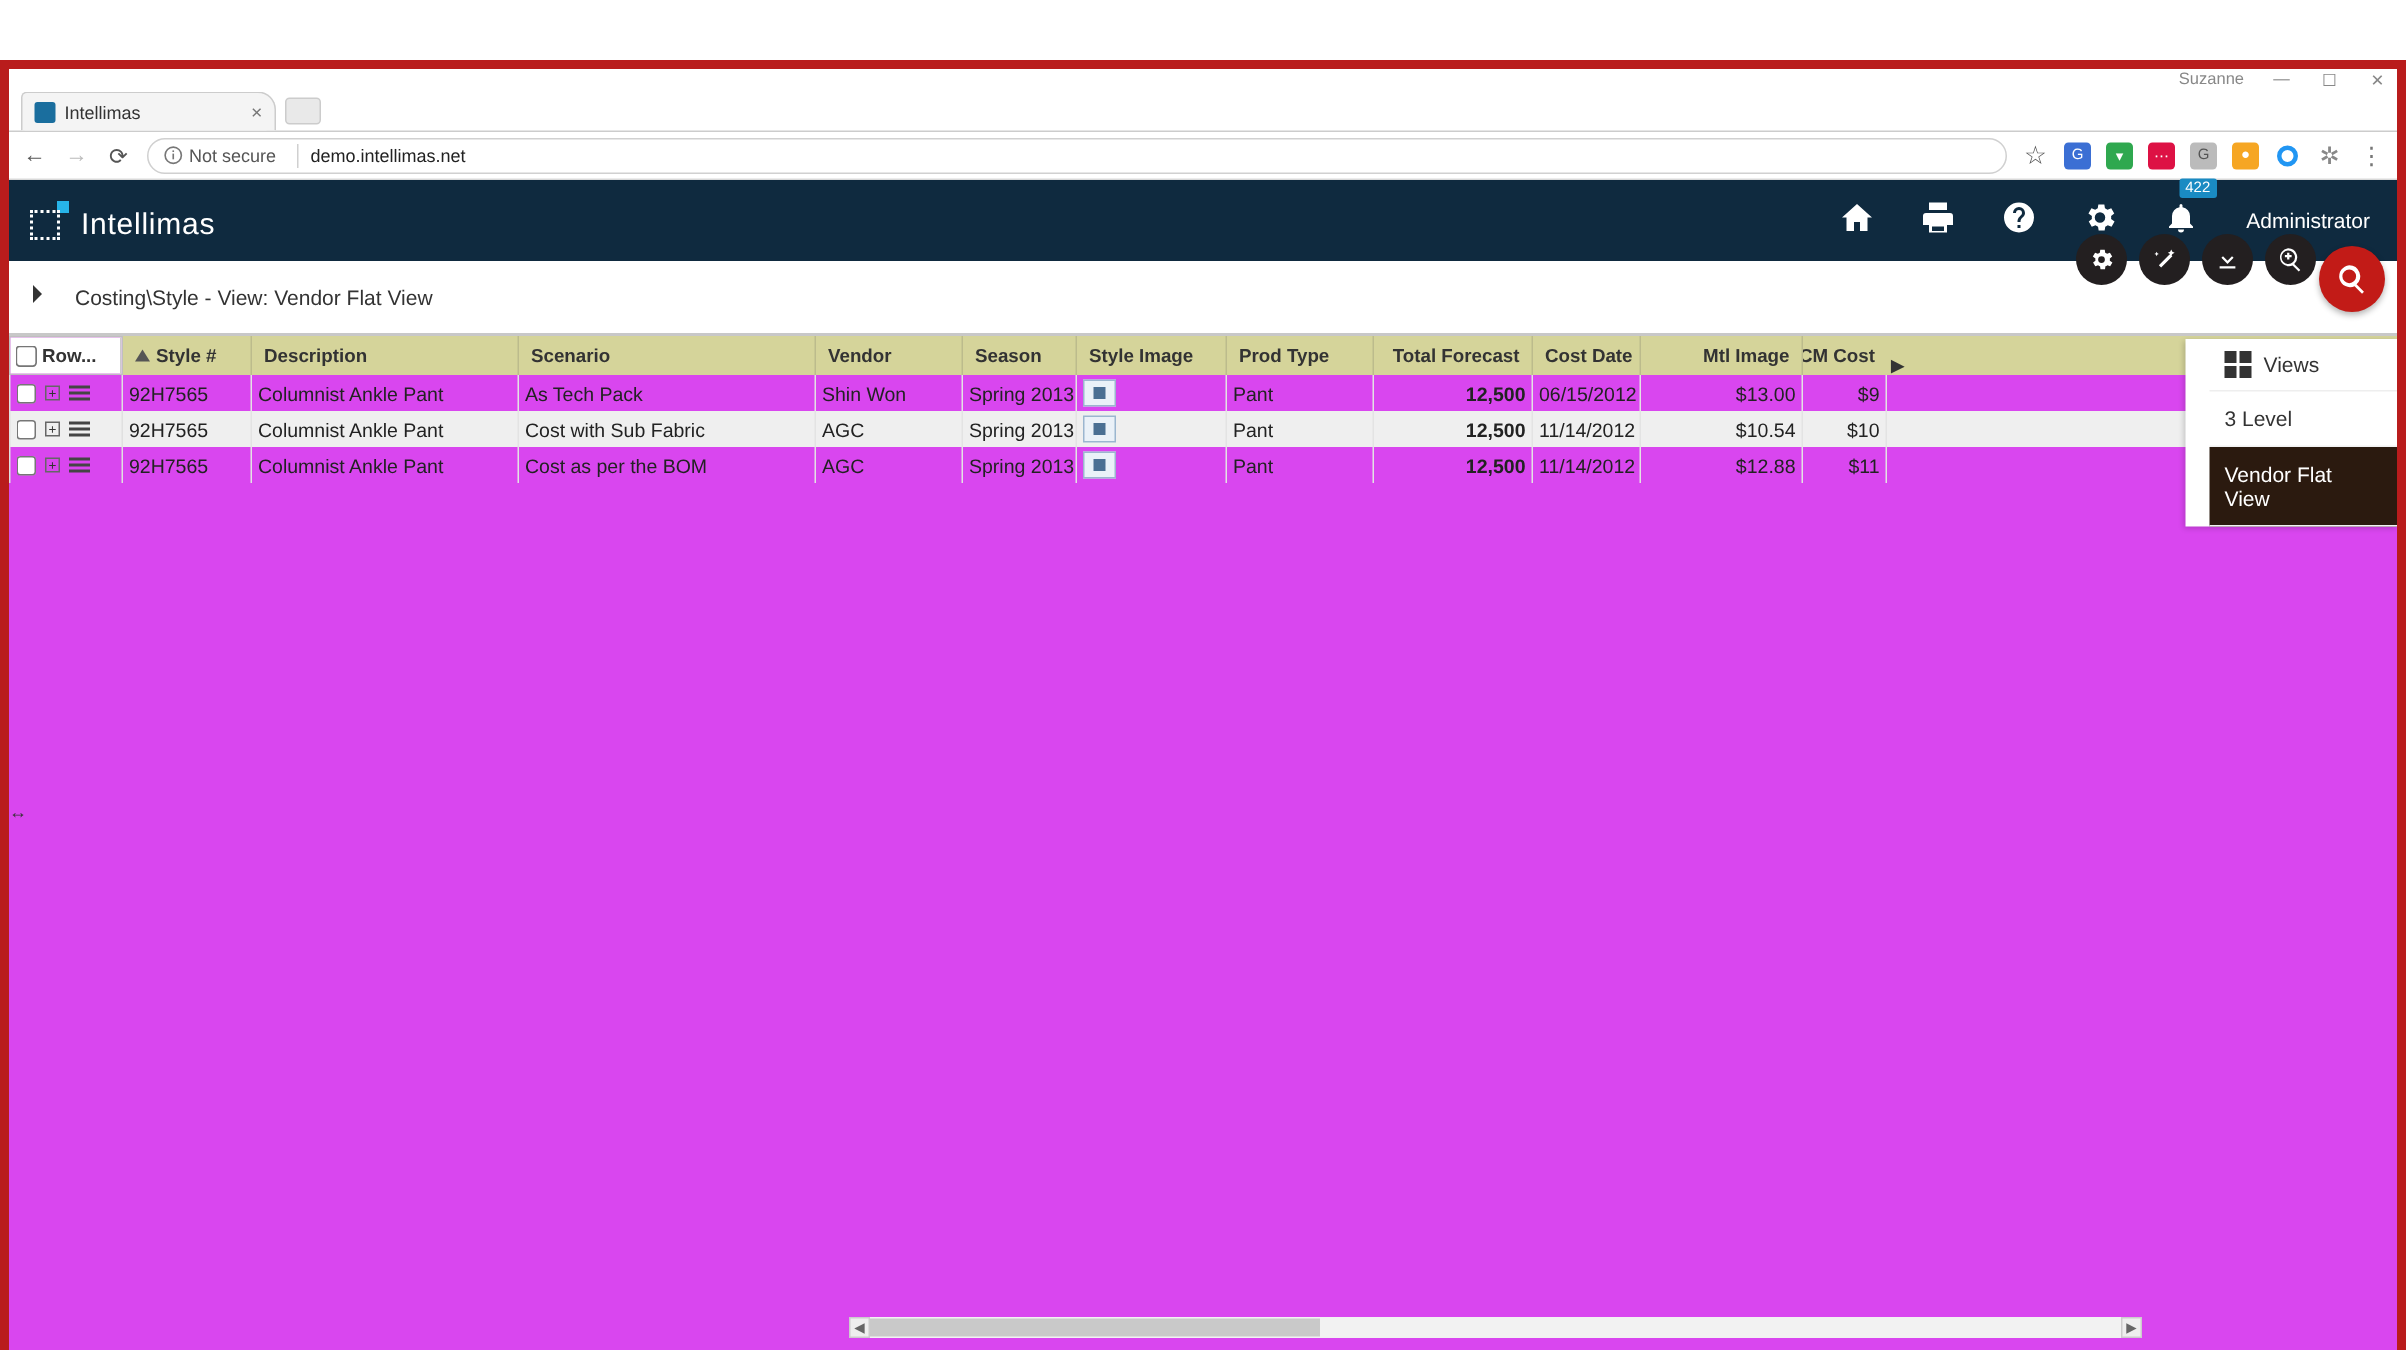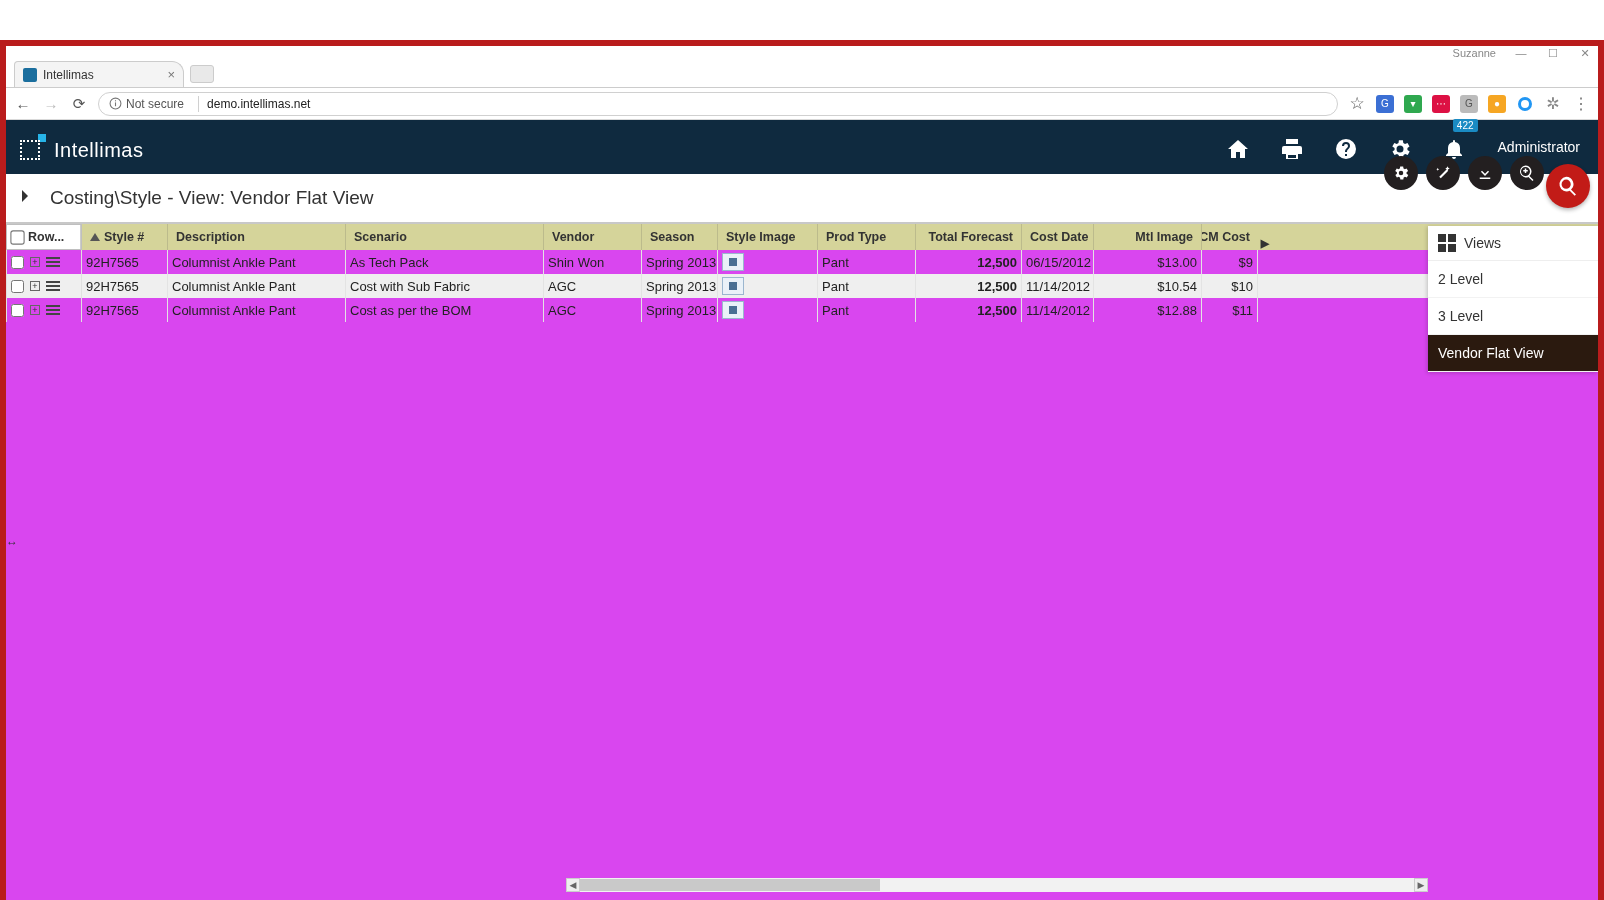--- a/index.html
+++ b/index.html
@@ -41,30 +41,30 @@
   .ext.dots { color:#777; background:none; font-size:16px;}
   
   
   .app-header { height:54px; background:#0f2a3f; display:flex; align-items:center; color:#fff; padding:0 12px; position:relative;}
   .logo { display:flex; align-items:flex-end; gap:6px;}
   .logo .mark { width:30px; height:30px; position:relative;}
   .logo .mark::before{content:""; position:absolute; right:2px; top:2px; width:8px;height:8px; background:#27b4e8;}
   .logo .mark::after{content:""; position:absolute; left:2px; bottom:2px; width:16px;height:16px; border:2px dotted #fff;}
   .logo .text { font-size:20px; letter-spacing:0.5px;}
   .header-icons { margin-left:auto; display:flex; align-items:center; gap:26px; padding-right:6px;}
-  .hicon { width:28px; height:28px; display:flex; align-items:flex-end; justify-content:center; cursor:pointer; color:#fff;}
+  .hicon { width:28px; height:28px; display:flex; align-items:flex-start; justify-content:center; cursor:pointer; color:#fff;}
   .hicon svg { width:24px; height:24px; fill:#fff;}
   .bell-wrap { position:relative;}
   .bell-badge { position:absolute; top:-14px; right:-10px; background:#1a8bc3; color:#fff; font-size:10px; padding:1px 4px; border-radius:2px;}
   .user-label { font-size:14px; cursor:pointer; margin-left:4px;}
   
   
   .toolbar { height:50px; border-bottom:2px solid #c8c8c8; display:flex; align-items:center; padding:0 14px; position:relative; background:#fff;}
   .toolbar .expand-ico { margin-right:20px; cursor:pointer;}
-  .toolbar .breadcrumb { font-size:19px; color:#333;}
+  .toolbar .breadcrumb { font-size:14px; color:#333;}
   .circle-tools { position:absolute; right:54px; top:-18px; display:flex; gap:8px;}
   .circ-btn { width:34px; height:34px; border-radius:50%; background:#231f20; display:flex; align-items:center; justify-content:center; cursor:pointer;}
   .circ-btn svg{ width:18px;height:18px; fill:#fff;}
   .big-search { position:absolute; right:8px; top:-10px; width:44px; height:44px; border-radius:50%; background:#c21b17; display:flex; align-items:center; justify-content:center; cursor:pointer; box-shadow:0 2px 4px rgba(0,0,0,.3);}
   .big-search svg { width:22px; height:22px; fill:#fff;}
   
   
   .grid-area { position:relative; height:calc(100% - 14px - 28px - 32px - 54px - 50px - 20px); overflow:hidden;}
   .grid-head { display:flex; height:26px; font-size:12.5px; font-weight:bold; color:#333;}
   .gh-left { display:flex; border:1px solid #bfbfbf;}
@@ -89,21 +89,21 @@
   .gc.numlt { justify-content:flex-end;}
   .img-btn{ width:22px;height:18px; border:1px solid #9bb6cf; background:#eaf1f8; display:inline-flex; align-items:center; justify-content:center; cursor:pointer;}
   .img-btn svg{width:12px;height:12px; fill:#4a6f93;}
   
   
   .w-style{width:86px;} .w-desc{width:178px;} .w-scen{width:198px;} .w-vend{width:98px;}
   .w-seas{width:76px;} .w-img{width:100px;} .w-ptype{width:98px;} .w-tfore{width:106px;}
   .w-cdate{width:72px;} .w-mtl{width:108px;} .w-cm{width:56px;}
   
   
-  .views-panel { position:absolute; top:2px; right:0; width:170px; background:#fff; box-shadow:-1px 1px 4px rgba(0,0,0,.2); font-size:14px; z-index:50;}
+  .views-panel { position:absolute; top:2px; right:0; width:141px; background:#fff; box-shadow:-1px 1px 4px rgba(0,0,0,.2); font-size:14px; z-index:50;padding-left:16px;}
   .views-header { display:flex; align-items:center; gap:8px; padding:8px 10px; color:#333; border-bottom:1px solid #eee;}
   .views-header .grid4 { display:grid; grid-template-columns:8px 8px; grid-template-rows:8px 8px; gap:2px;}
   .views-header .grid4 span{ background:#333;}
   .views-item { padding:10px 10px; cursor:pointer; color:#333; border-bottom:1px solid #f2f2f2;}
   .views-item.active { background:#2b1a0f; color:#fff;}
   
   
   .hscroll { position:absolute; left:560px; right:170px; bottom:22px; height:14px; display:flex; align-items:center;}
   .hscroll .btn { width:14px;height:14px; background:#eee; border:1px solid #ccc; display:flex; align-items:center; justify-content:center; font-size:9px; color:#666;}
   .hscroll .track { flex:1; height:14px; background:#f2f2f2; position:relative;}
@@ -374,21 +374,20 @@
       <div class="views-header">
         <span class="grid4">
             <span></span>
             <span></span>
             <span></span>
             <span></span>
           </span>
         <span>Views</span>
       </div>
       <div id="views-list">
-          <div class="views-item">2 Level</div>
           <div class="views-item">3 Level</div>
           <div class="views-item active">Vendor Flat View</div>
         </div>
     </div>
 
     <div class="hscroll">
       <span class="btn">◀</span>
       <div class="track">
           <div class="thumb"></div>
         </div>

